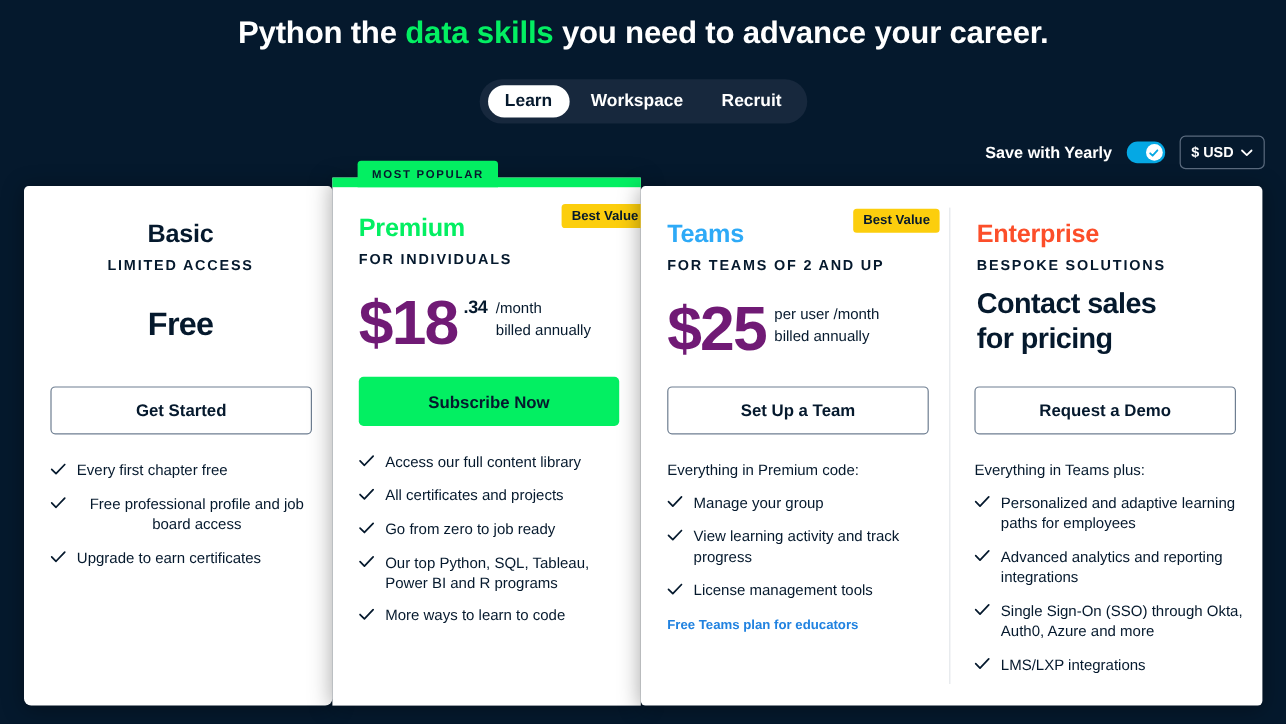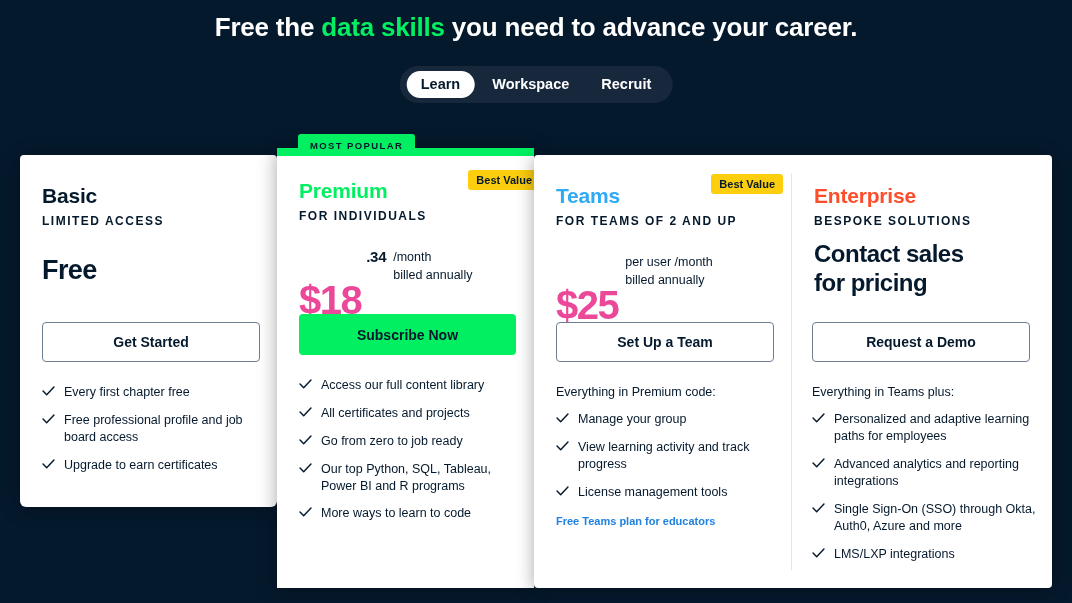--- a/index.html
+++ b/index.html
@@ -56,22 +56,23 @@
     font-size: 12px; font-weight: 700; color: #ffffff;
   }
   .chev { display: block; }
 
   
   .card {
     position: absolute; background: #ffffff;
     box-shadow: 0 2px 18px rgba(0,0,0,0.35);
   }
   .card-basic {
-    left: 20px; top: 155px; width: 257px; height: 352px;
+    left: 20px; top: 155px; width: 257px; height: 433px;
     border-radius: 4px 4px 6px 6px;
+    text-align: center;
   }
   .card-premium {
     left: 277px; top: 148px; width: 257px; height: 440px;
   }
   .card-right {
     left: 534px; top: 155px; width: 518px; height: 433px;
     border-radius: 4px;
   }
   .divider {
     position: absolute; left: 257px; top: 18px; width: 1px; height: 397px;
@@ -114,22 +115,22 @@
   .n-ent { color: #fc4e2a; }
 
   .plan-sub {
     margin-top: 6px;
     font-size: 12px; font-weight: 700; color: #05192d;
     letter-spacing: 1.5px; text-transform: uppercase;
   }
 
   .price-row { margin-top: 23px; display: flex; align-items: flex-start; }
   .price-big {
-    font-size: 40px; font-weight: 700; color: #ec4899;
-    line-height: 0.95; letter-spacing: -1.5px; margin-top: 35px;
+    font-size: 52px; font-weight: 700; color: #701a75;
+    line-height: 0.95; letter-spacing: -1.5px;
   }
   .price-cents {
     font-size: 15px; font-weight: 700; color: #05192d;
     margin-left: 5px; margin-top: 2px; letter-spacing: -0.3px;
   }
   .price-meta {
     margin-left: 7px; margin-top: 2px;
     font-size: 12.5px; color: #05192d; line-height: 1.45;
   }
   .price-free {
@@ -171,29 +172,45 @@
     display: block; margin-top: 14px;
     font-size: 11px; font-weight: 700; color: #2082e0; cursor: pointer;
   }
 </style>
 </head>
 <body>
 
 <div class="page">
 
   <div class="headline">
-    <span>Free the </span><span class="hl">data skills</span><span> you need to advance your career.</span>
+    <span>Python the </span><span class="hl">data skills</span><span> you need to advance your career.</span>
   </div>
 
   <div class="tabs">
     <div class="tab active">Learn</div>
     <div class="tab">Workspace</div>
     <div class="tab">Recruit</div>
   </div>
 
+  <div class="controls">
+    <span class="yearly-label">Save with Yearly</span>
+    <div class="toggle">
+      <span class="knob">
+        <svg width="9" height="9" viewBox="0 0 12 12">
+          <path d="M2 6.3 L4.7 9 L10 3" fill="none" stroke="#05a8e4" stroke-width="2" stroke-linecap="round" stroke-linejoin="round"></path>
+        </svg>
+      </span>
+    </div>
+    <div class="currency">
+      <span>$ USD</span>
+      <svg class="chev" width="10" height="7" viewBox="0 0 10 7">
+        <path d="M1 1.4 L5 5.2 L9 1.4" fill="none" stroke="#ffffff" stroke-width="1.5" stroke-linecap="round" stroke-linejoin="round"></path>
+      </svg>
+    </div>
+  </div>
 
   <div class="card card-basic">
     <div class="body body-basic">
       <div class="plan-name n-basic">Basic</div>
       <div class="plan-sub">LIMITED ACCESS</div>
       <div class="price-free">Free</div>
     </div>
     <div class="cta">Get Started</div>
     <div class="features">
       <div class="feat">

